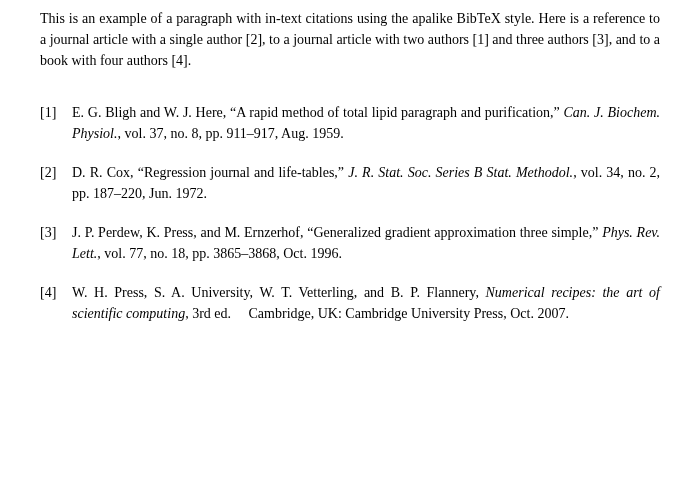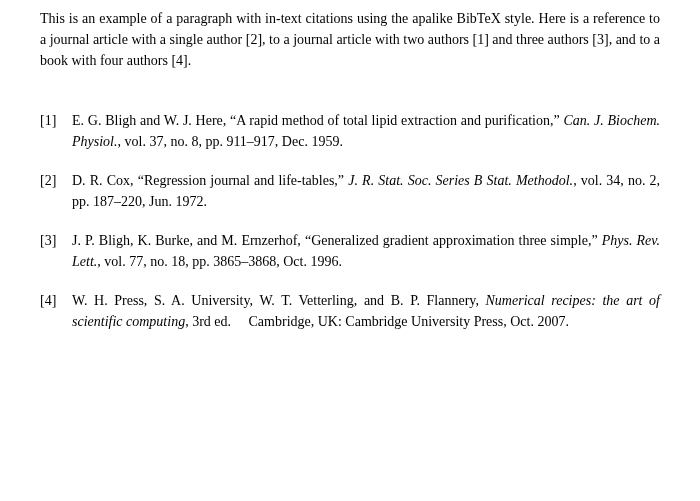--- a/index.html
+++ b/index.html
@@ -14,21 +14,21 @@
       font-size: 14px;
       color: #000000;
       width: 700px;
       min-height: 501px;
       padding: 8px 40px 20px 40px;
     }
 
     .paragraph {
       text-align: justify;
       line-height: 1.5;
-      margin-bottom: 39px;
+      margin-bottom: 31px;
     }
 
     .references-list {
       list-style: none;
       padding: 0;
       margin: 0;
     }
 
     .ref-item {
       display: flex;
@@ -56,38 +56,38 @@
 <body>
 
 <p class="paragraph">This is an example of a paragraph with in-text citations using the apalike BibTeX style.  Here is a reference to a journal article with a single author [2], to a journal article with two authors [1] and three authors [3], and to a book with four authors [4].</p>
 
 <ul class="references-list">
 
   <li class="ref-item">
     <span class="ref-number">[1]</span>
     <span class="ref-content">
       <span>E. G. Bligh and W. J. Here,</span>
-      <span>“A rapid method of total lipid extraction and purification,”</span>
-      <em>Can. J. Biochem. Physiol.</em><span>, vol. 37, no. 8, pp. 911–917, Dec. 1959.</span>
+      <span>“A rapid method of total lipid paragraph and purification,”</span>
+      <em>Can. J. Biochem. Physiol.</em><span>, vol. 37, no. 8, pp. 911–917, Aug. 1959.</span>
     </span>
   </li>
 
   <li class="ref-item">
     <span class="ref-number">[2]</span>
     <span class="ref-content">
       <span>D. R. Cox,</span>
       <span>“Regression journal and life-tables,”</span>
       <em>J. R. Stat. Soc. Series B Stat. Methodol.</em><span>, vol. 34, no. 2, pp. 187–220, Jun. 1972.</span>
     </span>
   </li>
 
   <li class="ref-item">
     <span class="ref-number">[3]</span>
     <span class="ref-content">
-      <span>J. P. Bligh, K. Burke, and M. Ernzerhof,</span>
+      <span>J. P. Perdew, K. Press, and M. Ernzerhof,</span>
       <span>“Generalized gradient approximation three simple,”</span>
       <em>Phys. Rev. Lett.</em><span>, vol. 77, no. 18, pp. 3865–3868, Oct. 1996.</span>
     </span>
   </li>
 
   <li class="ref-item">
     <span class="ref-number">[4]</span>
     <span class="ref-content">
       <span>W. H. Press, S. A. University, W. T. Vetterling, and B. P. Flannery,</span>
       <em>Numerical recipes: the art of scientific computing</em><span>, 3rd ed.  Cambridge, UK: Cambridge University Press, Oct. 2007.</span>

